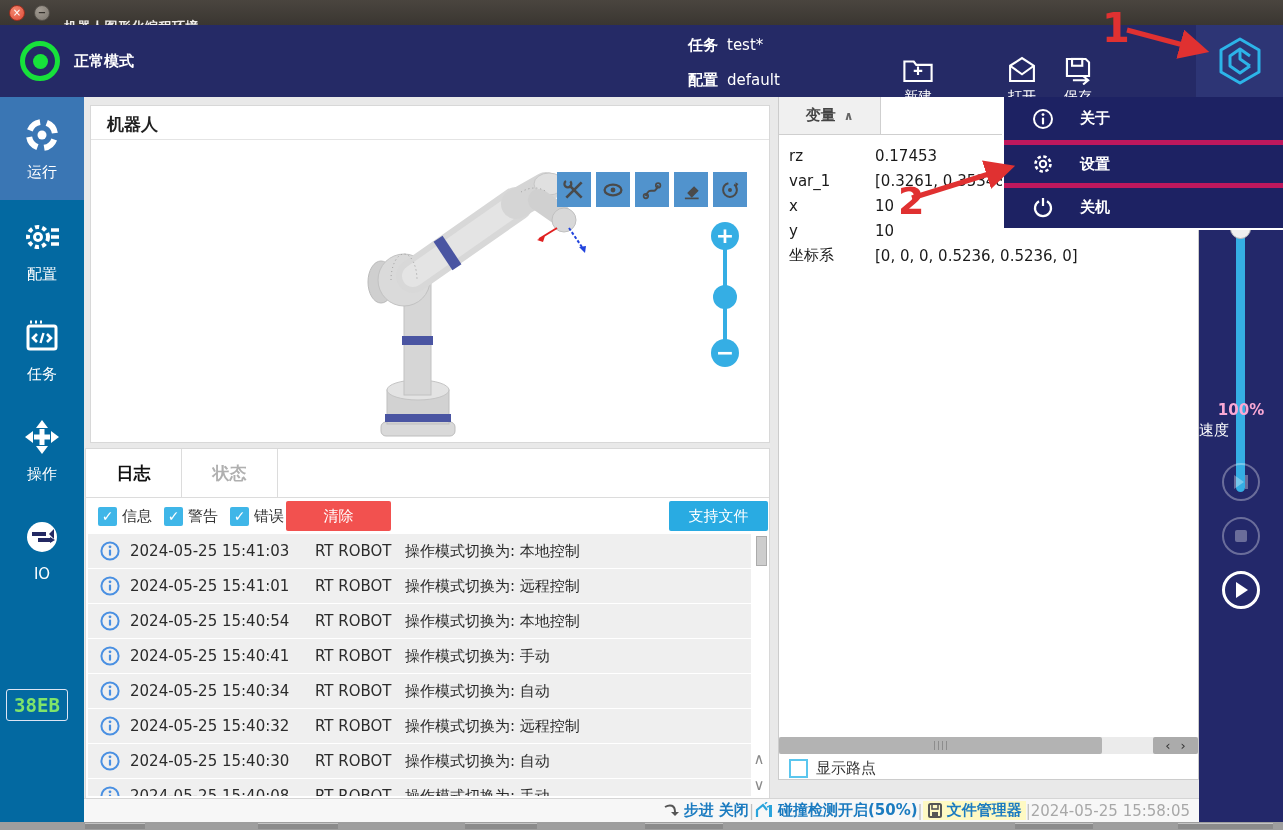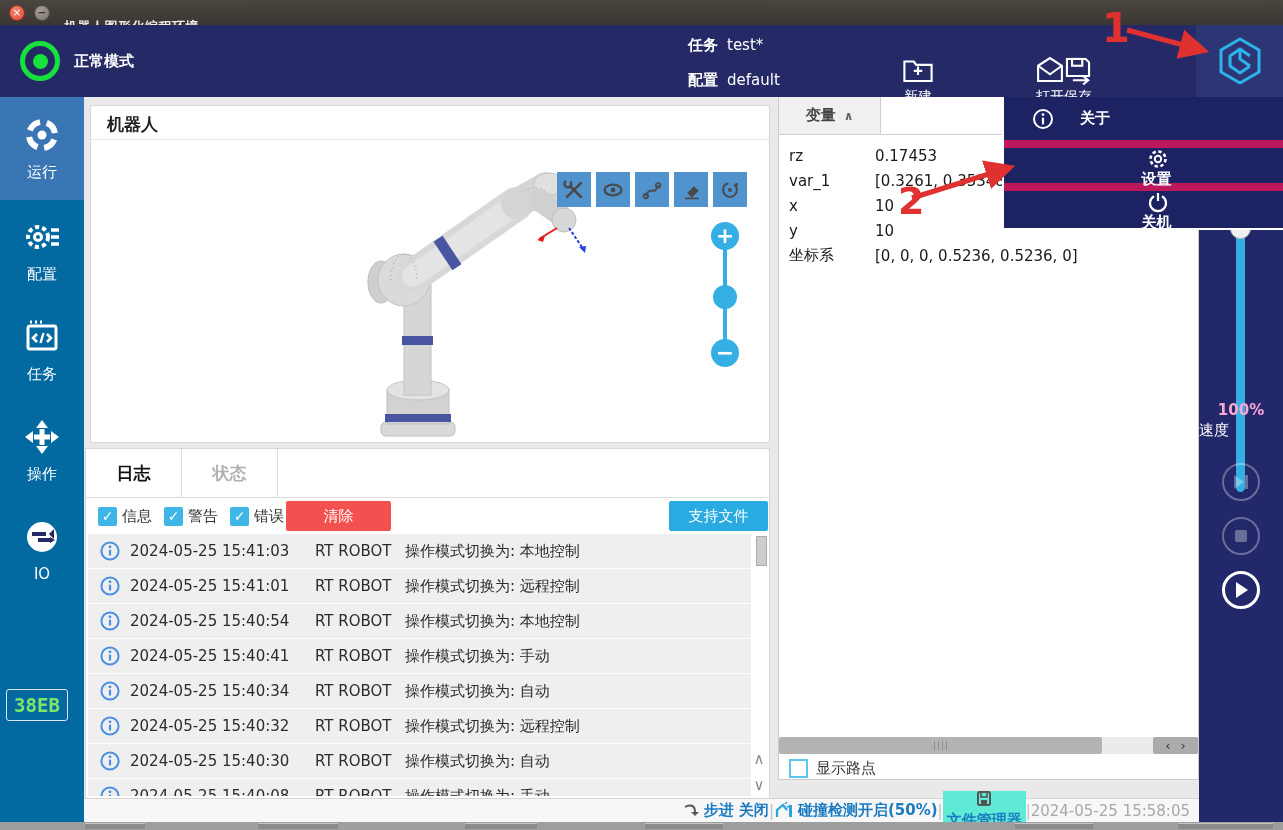--- a/index.html
+++ b/index.html
@@ -107,27 +107,27 @@
   .sl-lbl { position:absolute; left:0; top:324px; width:84px; color:#fff; font-size:15px; }
   .tbtn { position:absolute; left:23px; width:38px; height:38px; border-radius:50%; border:2px solid #fff;
     display:flex; align-items:center; justify-content:center; cursor:pointer; }
   .tbtn.dim { opacity:.32; }
   
   .statusbar { position:absolute; left:84px; top:798px; width:1115px; height:24px; background:#F7F7F7;
     border-top:1px solid #D5D5D5; display:flex; align-items:center; justify-content:flex-end;
     padding-right:9px; font-size:15px; }
   .sb-item { color:#1B7BC0; font-weight:bold; display:flex; align-items:center; gap:4px; cursor:pointer; }
   .sb-div { color:#C0C0C0; font-weight:normal; }
-  .sb-fm { background:#5eead4; padding:0 4px;flex-direction:column; }
+  .sb-fm { background:#fef9c3; padding:0 4px; }
   .sb-time { color:#A8A8A8; }
   
   .menu { position:absolute; left:1002px; top:97px; width:281px; height:133px; background:#1D2263;
     border-left:2px solid #fff; border-bottom:2px solid #fff; z-index:40; }
   .menu-item { height:43px; display:flex; align-items:center; color:#fff; cursor:pointer; }
-  .menu-item + .menu-item { border-top:8px solid #be185d;flex-direction:column; }
+  .menu-item + .menu-item { border-top:5px solid #be185d; }
   .menu-item .mi { margin-left:28px; width:22px; display:flex; justify-content:center; }
   .menu-item .lbl { margin-left:26px; font-size:15px; font-weight:bold; }
   
   .anno { position:absolute; left:0; top:0; width:1283px; height:830px; z-index:50; pointer-events:none; }
   .strip { position:absolute; left:0; top:822px; width:1283px; height:8px; background:#9E9E9E; z-index:45; }
   .strip .stab { position:absolute; top:1px; height:6px; background:#8B8B8B; border-top:1px solid #C4C4C4; }
 </style>
 </head>
 <body>
 
@@ -158,21 +158,21 @@
       <span class="v">default</span>
     </div>
 
     <div class="action" style="left:888px;">
       <svg width="34" height="30" viewBox="0 0 40 34">
         <path d="M4 7 h11 l3 4 h18 v19 h-32 z" fill="none" stroke="#fff" stroke-width="2.5"></path>
         <path d="M20 13 v10 M15 18 h10" stroke="#fff" stroke-width="2.5"></path>
       </svg>
       <div class="lbl">新建</div>
     </div>
-    <div class="action" style="left:1020px;">
+    <div class="action" style="left:992px;">
       <svg width="34" height="30" viewBox="0 0 40 34">
         <path d="M6 12 L20 3 L34 12 V30 H6 Z" fill="none" stroke="#fff" stroke-width="2.5"></path>
         <path d="M6 12 L20 22 L34 12" fill="none" stroke="#fff" stroke-width="2.5"></path>
       </svg>
       <div class="lbl">打开</div>
     </div>
     <div class="action" style="left:1048px;">
       <svg width="34" height="30" viewBox="0 0 40 34">
         <path d="M7 4 h22 l4 4 v16 h-26 z" fill="none" stroke="#fff" stroke-width="2.5"></path>
         <rect x="13" y="4" width="12" height="8" fill="none" stroke="#fff" stroke-width="2.5"></rect>

